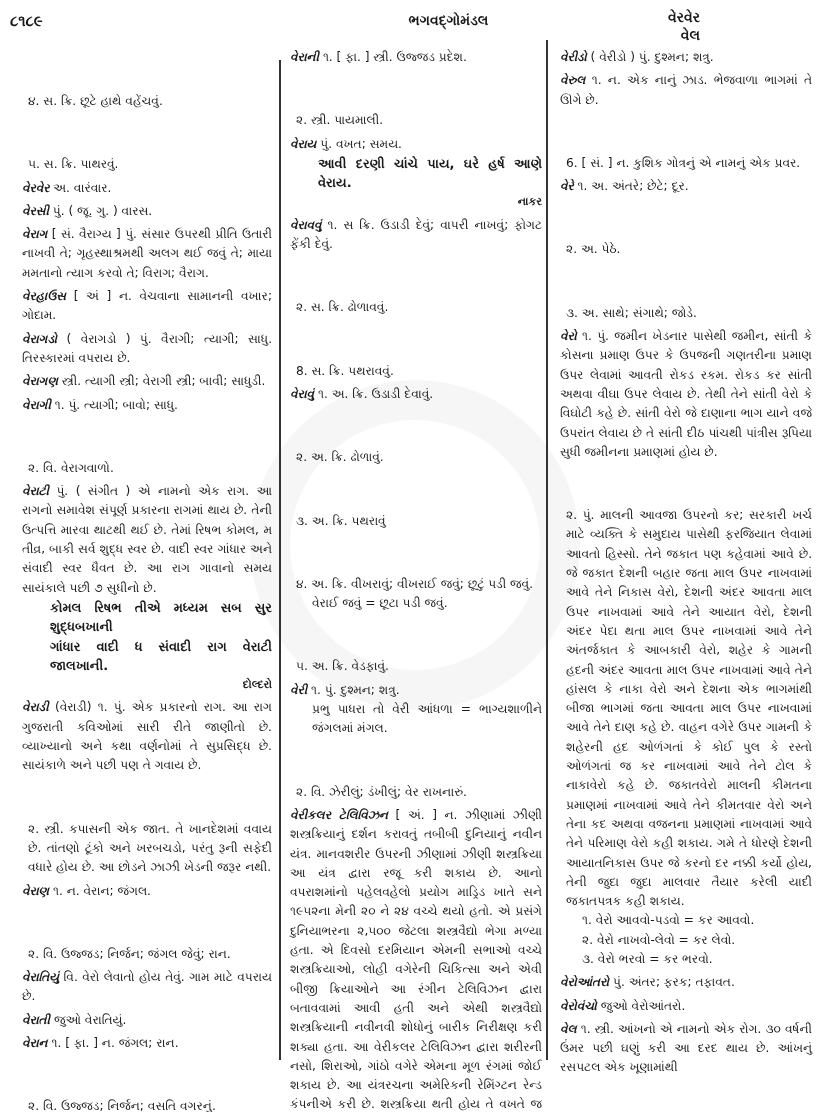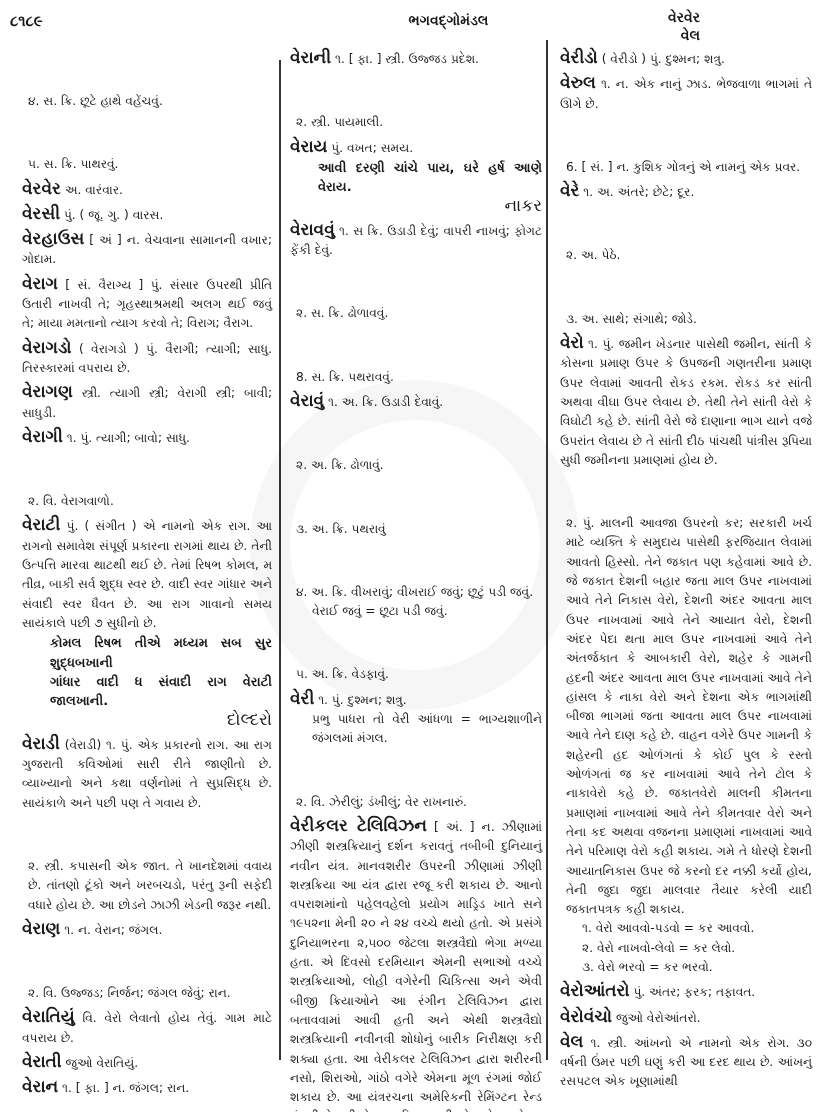--- a/index.html
+++ b/index.html
@@ -12,25 +12,25 @@
   .running-title { position:absolute; left:0; width:825px; text-align:center; top:12px; font-size:14px; font-weight:bold;margin-left:36px; }
   .guide { position:absolute; right:12px; top:8px; text-align:right; font-size:14px; font-weight:bold; line-height:18px; }
   .col { position:absolute; top:48px; font-size:12.2px; line-height:19.3px; }
   .col1 { left:22px; width:250px; }
   .col2 { left:290px; width:252px; }
   .col3 { left:560px; width:252px; }
   .divider { position:absolute; width:2px; background:#333; }
   .d1 { left:279px; top:60px; height:1000px; }
   .d2 { left:546px; top:40px; height:1020px; }
   .entry { margin-bottom:4px; text-align:justify; }
-  .head { font-weight:bold; font-size:17px; }
+  .head { font-weight:bold; font-size:12px;font-style:italic; }
   .sense { display:block; padding-left:6px;margin-top:44px; }
   .sub { display:block; padding-left:22px; }
   .quote { display:block; padding-left:28px; font-size:13px; font-weight:bold; }
-  .attrib { display:block; text-align:right; font-size:17px; font-weight:normal; }
+  .attrib { display:block; text-align:right; font-size:11px; font-weight:bold; }
   .watermark { position:absolute; left:250px; top:380px; width:330px; height:330px; border-radius:50%;
     border:40px solid rgba(0,0,0,0.035); box-sizing:border-box; }
 </style>
 </head>
 <body>
 
 <div class="header">
   <span class="page-no">૮૧૮૯</span>
   <span class="running-title">ભગવદ્ગોમંડલ</span>
   <div class="guide">
@@ -43,22 +43,22 @@
 <div class="divider d1"></div>
 <div class="divider d2"></div>
 
 <div class="col col1">
     <div class="entry">
       <span class="sense">૪. સ. ક્રિ. છૂટે હાથે વહેંચવું.</span>
       <span class="sense">૫. સ. ક્રિ. પાથરવું.</span>
     </div>
     <div class="entry"><span class="head">વેરવેર</span> <span class="def">અ. વારંવાર.</span></div>
     <div class="entry"><span class="head">વેરસી</span> <span class="def">પું. ( જૂ. ગુ. ) વારસ.</span></div>
+    <div class="entry"><span class="head">વેરાગ</span> <span class="def">[ સં. વૈરાગ્ય ] પું. સંસાર ઉપરથી પ્રીતિ ઉતારી નાખવી તે; ગૃહસ્થાશ્રમથી અલગ થઈ જવું તે; માયા મમતાનો ત્યાગ કરવો તે; વિરાગ; વૈરાગ.</span></div>
     <div class="entry"><span class="head">વેરહાઉસ</span> <span class="def">[ અં ] ન. વેચવાના સામાનની વખાર; ગોદામ.</span></div>
-    <div class="entry"><span class="head">વેરાગ</span> <span class="def">[ સં. વૈરાગ્ય ] પું. સંસાર ઉપરથી પ્રીતિ ઉતારી નાખવી તે; ગૃહસ્થાશ્રમથી અલગ થઈ જવું તે; માયા મમતાનો ત્યાગ કરવો તે; વિરાગ; વૈરાગ.</span></div>
     <div class="entry"><span class="head">વેરાગડો</span> <span class="def">( વેરાગડો ) પું. વૈરાગી; ત્યાગી; સાધુ. તિરસ્કારમાં વપરાય છે.</span></div>
     <div class="entry"><span class="head">વેરાગણ</span> <span class="def">સ્ત્રી. ત્યાગી સ્ત્રી; વેરાગી સ્ત્રી; બાવી; સાધુડી.</span></div>
     <div class="entry"><span class="head">વેરાગી</span> <span class="def">૧. પું. ત્યાગી; બાવો; સાધુ.</span><span class="sense">૨. વિ. વેરાગવાળો.</span></div>
     <div class="entry"><span class="head">વેરાટી</span> <span class="def">પું. ( સંગીત ) એ નામનો એક રાગ. આ રાગનો સમાવેશ સંપૂર્ણ પ્રકારના રાગમાં થાય છે. તેની ઉત્પત્તિ મારવા થાટથી થઈ છે. તેમાં રિષભ કોમલ, મ તીવ્ર, બાકી સર્વ શુદ્ધ સ્વર છે. વાદી સ્વર ગાંધાર અને સંવાદી સ્વર ધૈવત છે. આ રાગ ગાવાનો સમય સાયંકાલે પછી ૭ સુધીનો છે.</span><span class="quote">કોમલ રિષભ તીએ મધ્યમ સબ  સુર શુદ્ધબખાની</span><span class="quote">ગાંધાર વાદી ધ સંવાદી રાગ વેરાટી જાલખાની.</span><span class="attrib">દોલ્દરો</span></div>
     <div class="entry"><span class="head">વેરાડી</span> <span class="def">(વેરાડી) ૧. પું. એક પ્રકારનો રાગ. આ રાગ ગુજરાતી કવિઓમાં સારી રીતે જાણીતો છે. વ્યાખ્યાનો અને કથા વર્ણનોમાં તે સુપ્રસિદ્ધ છે. સાયંકાળે અને પછી પણ તે ગવાય છે.</span><span class="sense">૨. સ્ત્રી. કપાસની એક જાત. તે ખાનદેશમાં વવાય છે. તાંતણો ટૂંકો અને ખરબચડો, પરંતુ રૂની સફેદી વધારે હોય છે. આ છોડને ઝાઝી ખેડની જરૂર નથી.</span></div>
     <div class="entry"><span class="head">વેરાણ</span> <span class="def">૧. ન. વેરાન; જંગલ.</span><span class="sense">૨. વિ. ઉજ્જડ; નિર્જન; જંગલ જેવું; રાન.</span></div>
     <div class="entry"><span class="head">વેરાતિયું</span> <span class="def">વિ. વેરો લેવાતો હોય તેવું. ગામ માટે વપરાય છે.</span></div>
     <div class="entry"><span class="head">વેરાતી</span> <span class="def">જુઓ વેરાતિયું.</span></div>
     <div class="entry"><span class="head">વેરાન</span> <span class="def">૧. [ ફા. ] ન. જંગલ; રાન.</span><span class="sense">૨. વિ. ઉજ્જડ; નિર્જન; વસતિ વગરનું.</span><span class="quote">જ્યારે થશે પૂર્ણ વિકાસગ્રામ,</span><span class="quote">વેરાન ને ઉજ્જડ ગામડાંનાં;</span><span class="quote">આત્મા અને બુદ્ધિ પ્રફુલ્લશે ત્યાં.</span><span class="quote">શિલ્પી, કવિ શોધક ત્યાં હશે સૌ.</span><span class="attrib">ગાંધીગીતા</span></div>
   </div>

